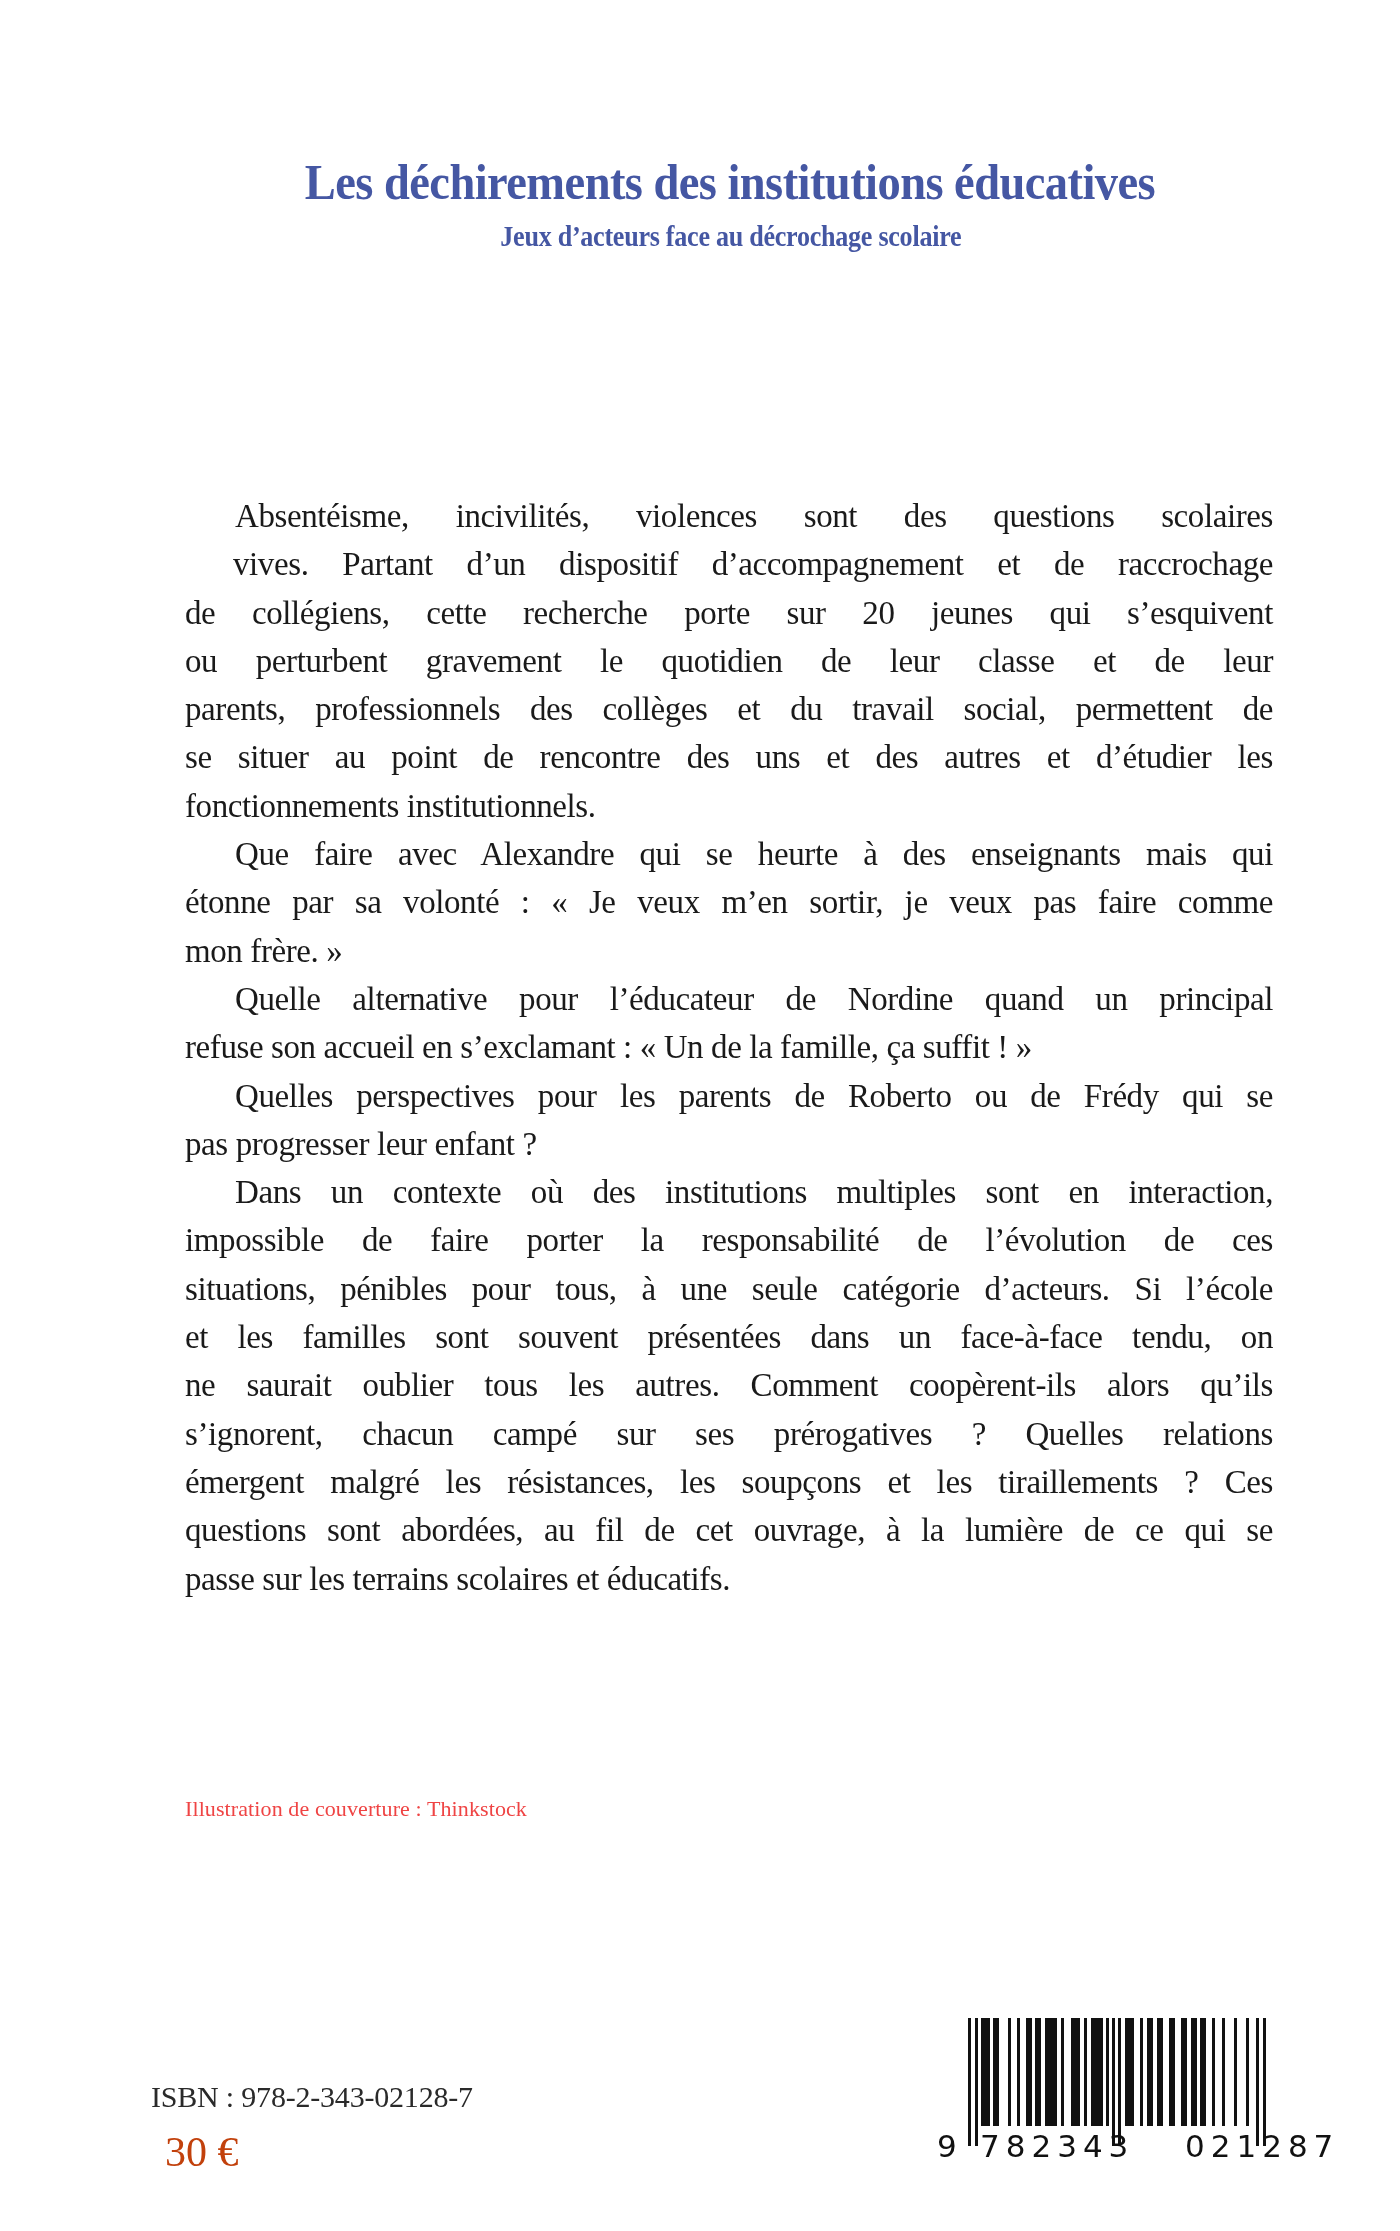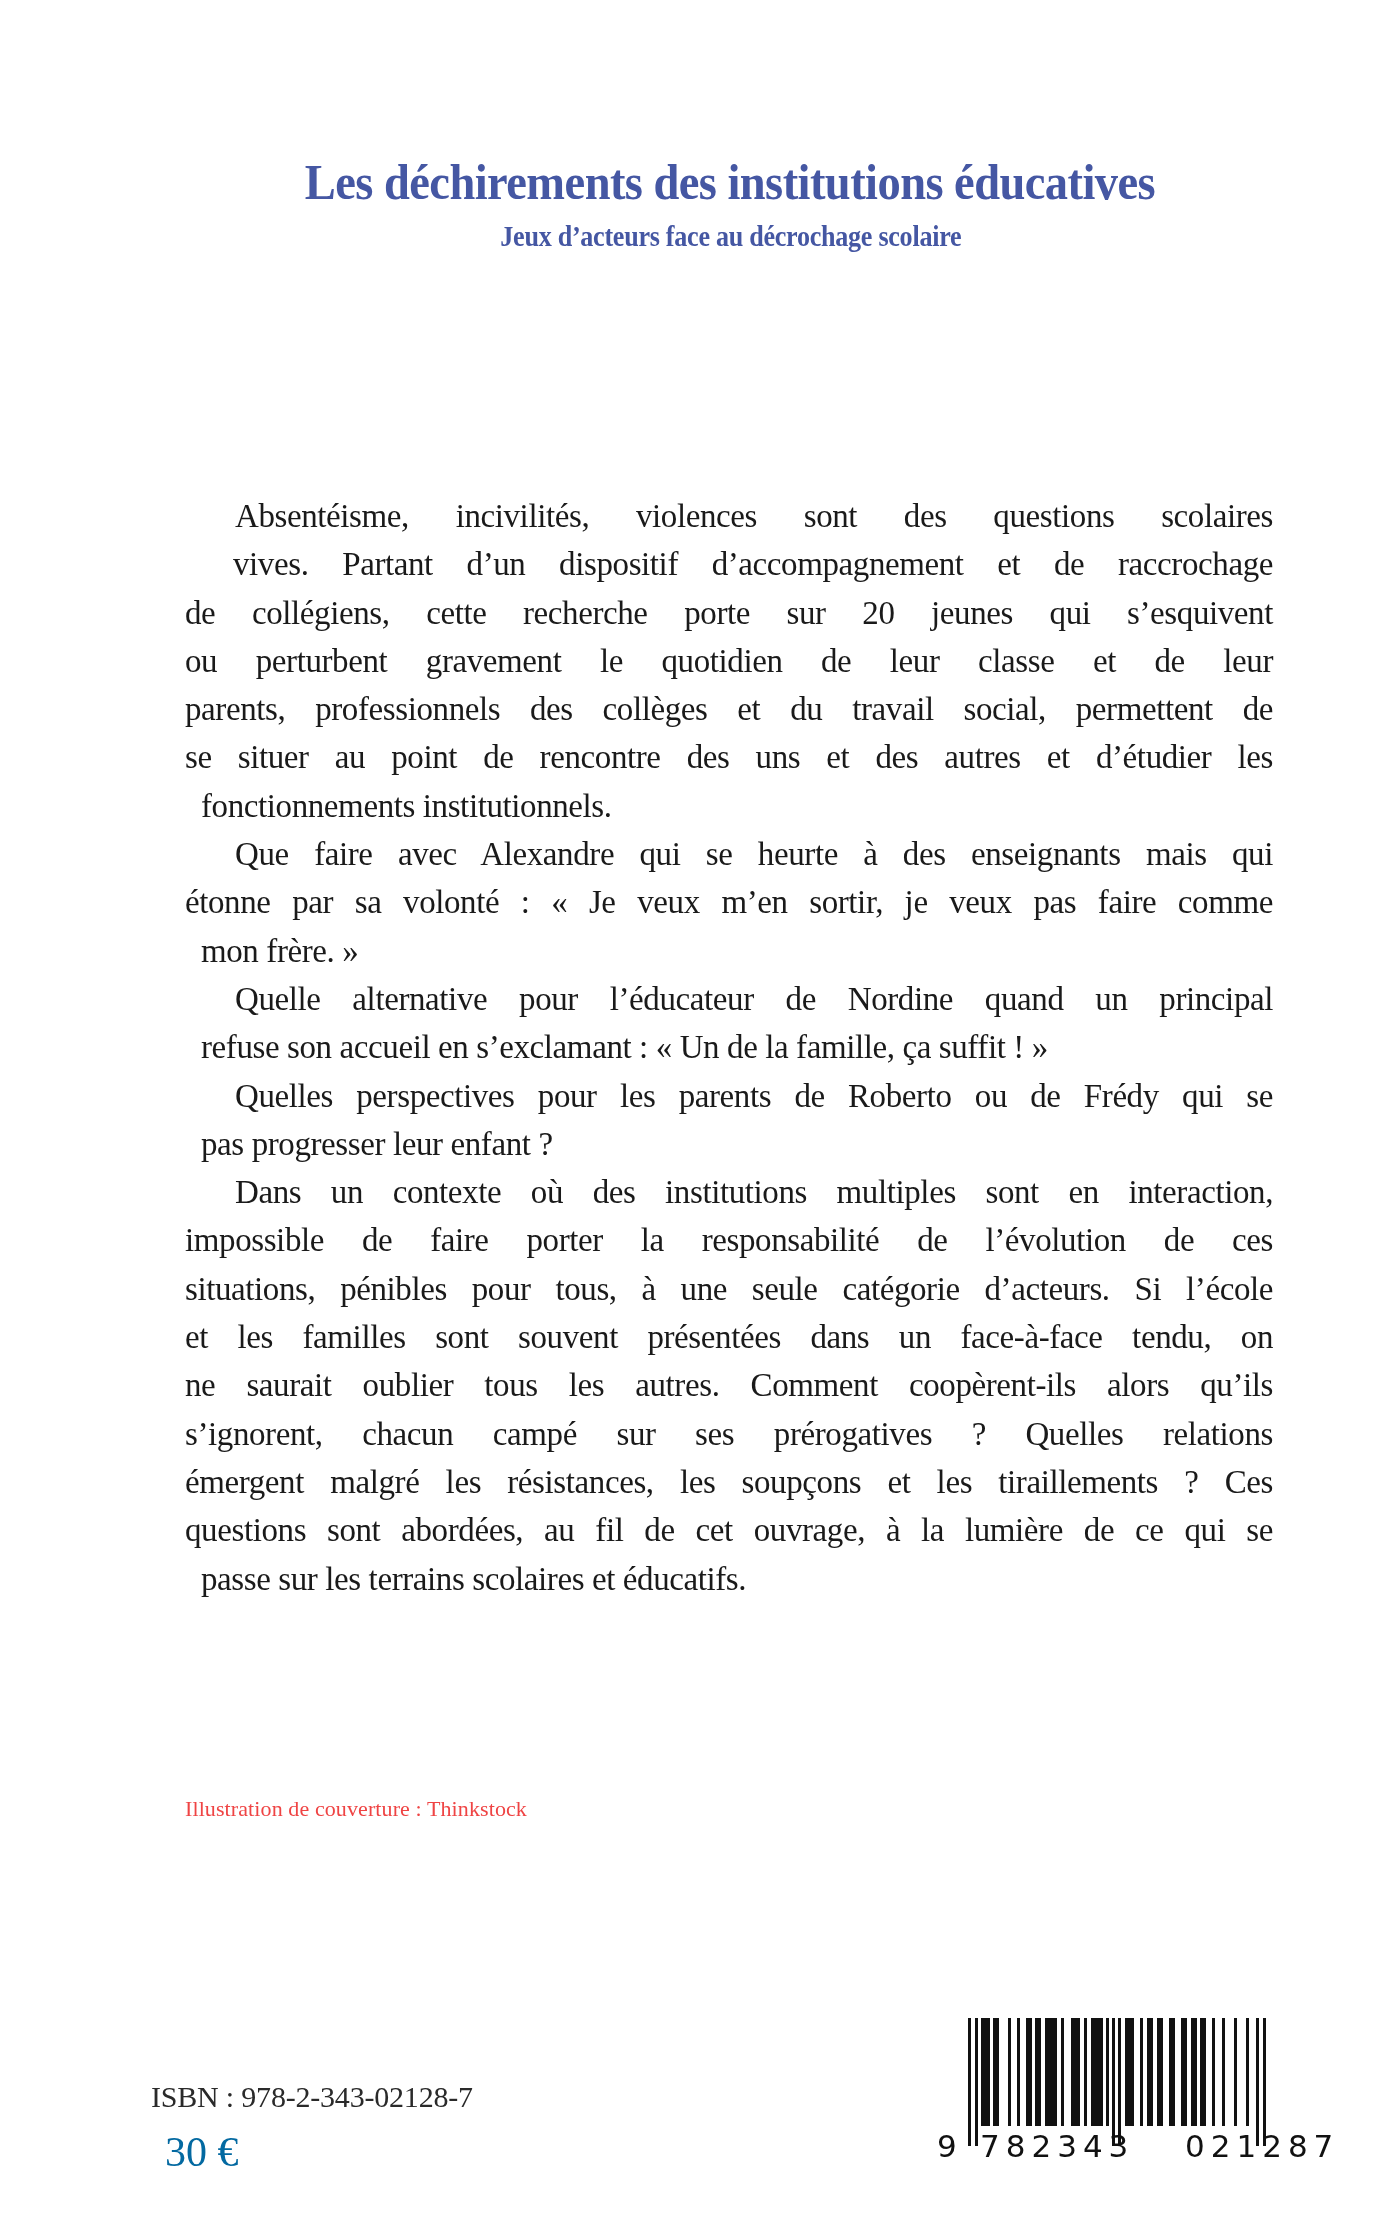--- a/index.html
+++ b/index.html
@@ -11,24 +11,24 @@
            color: #4557a3; letter-spacing: -0.6px; line-height: 64px; transform: scaleX(0.93); transform-origin: 728px 0; }
   .subtitle { position: absolute; left: 0; width: 1400px; top: 218px; text-align: center;
               margin-left: 28px;
               font-family: "Liberation Serif", serif; font-weight: bold; font-size: 29px;
               color: #4557a3; line-height: 36px; letter-spacing: -0.3px; transform: scaleX(0.9); transform-origin: 728px 0; }
   .body { position: absolute; left: 185px; top: 492px; width: 1088px; }
   .line { display: block; height: 48.3px; line-height: 48.3px; font-size: 33px;
           white-space: nowrap; overflow: visible; letter-spacing: -0.4px;
           text-align: justify; text-align-last: justify; }
   .line.indent { padding-left: 50px; }
-  .line.last { text-align-last: left; margin-left: 16px; }
+  .line.last { text-align-last: left; }
   .credit { position: absolute; left: 185px; top: 1796px; font-size: 22px; color: #ef4444; letter-spacing: 0.1px; }
   .isbn { position: absolute; left: 151px; top: 2080px; font-size: 30px; color: #2a2a2a; letter-spacing: -0.2px; }
-  .price { position: absolute; left: 165px; top: 2128px; font-size: 42px; color: #0369a1; }
+  .price { position: absolute; left: 165px; top: 2128px; font-size: 42px; color: #c2410c; }
   .barcode { position: absolute; left: 930px; top: 2018px; width: 350px; height: 150px; }
   .barcode svg { display: block; }
   .bc-digits { position: absolute; top: 2128px; font-family: "DejaVu Sans", sans-serif; font-size: 31px; color: #111; letter-spacing: 6px; }
 </style>
 </head>
 <body>
 
 <div class="title">Les déchirements des institutions éducatives</div>
 <div class="subtitle">Jeux d’acteurs face au décrochage scolaire</div>
 

